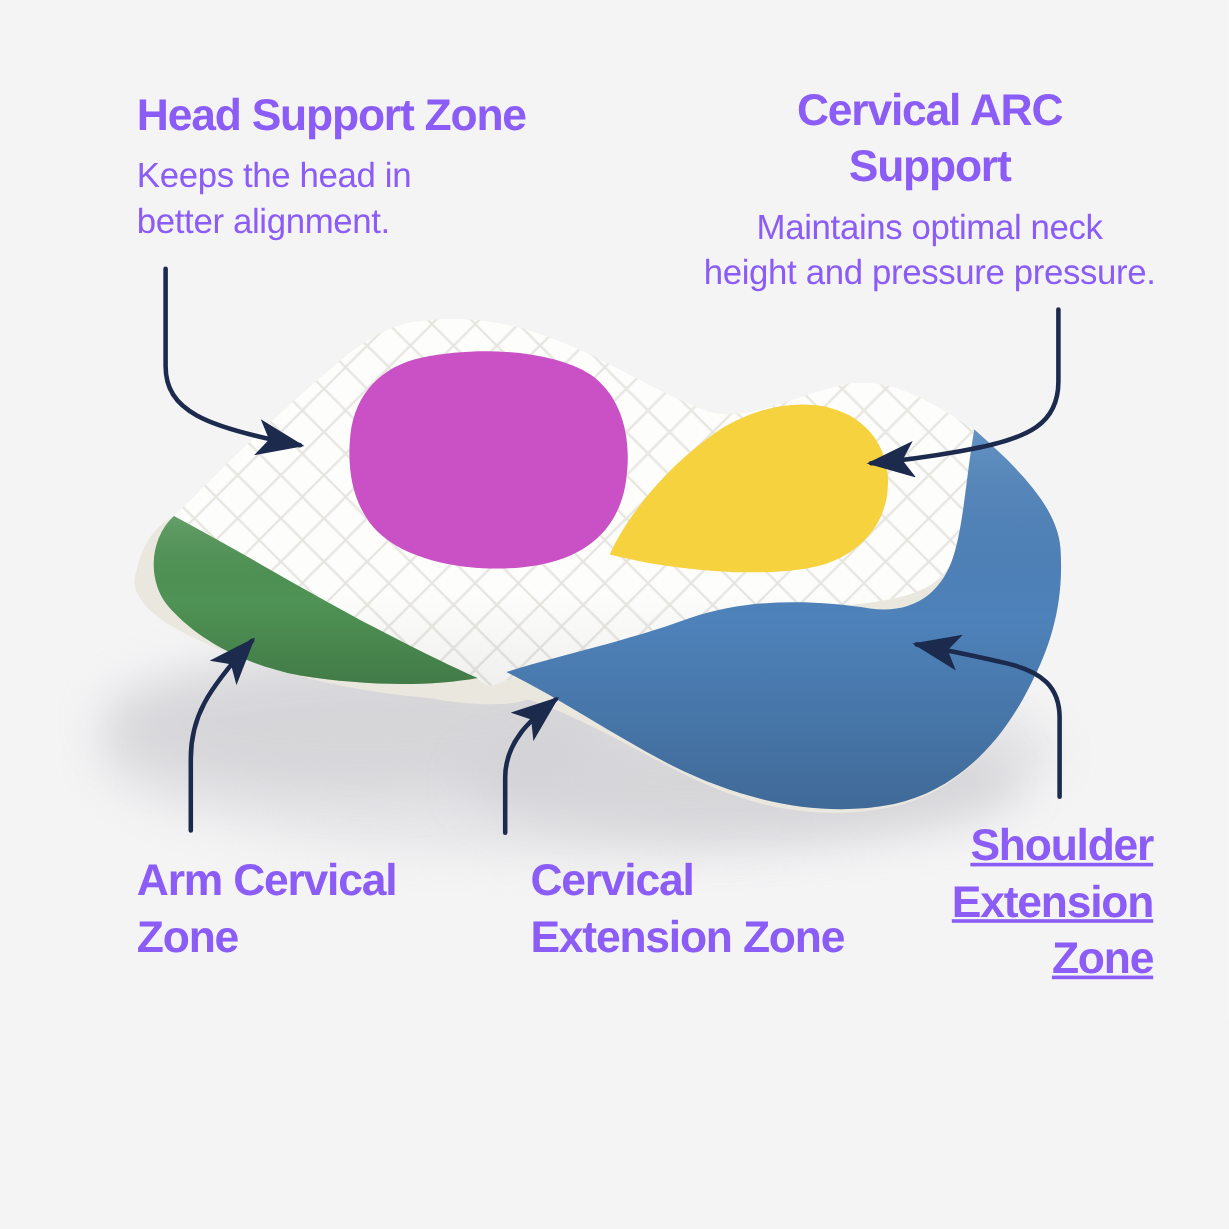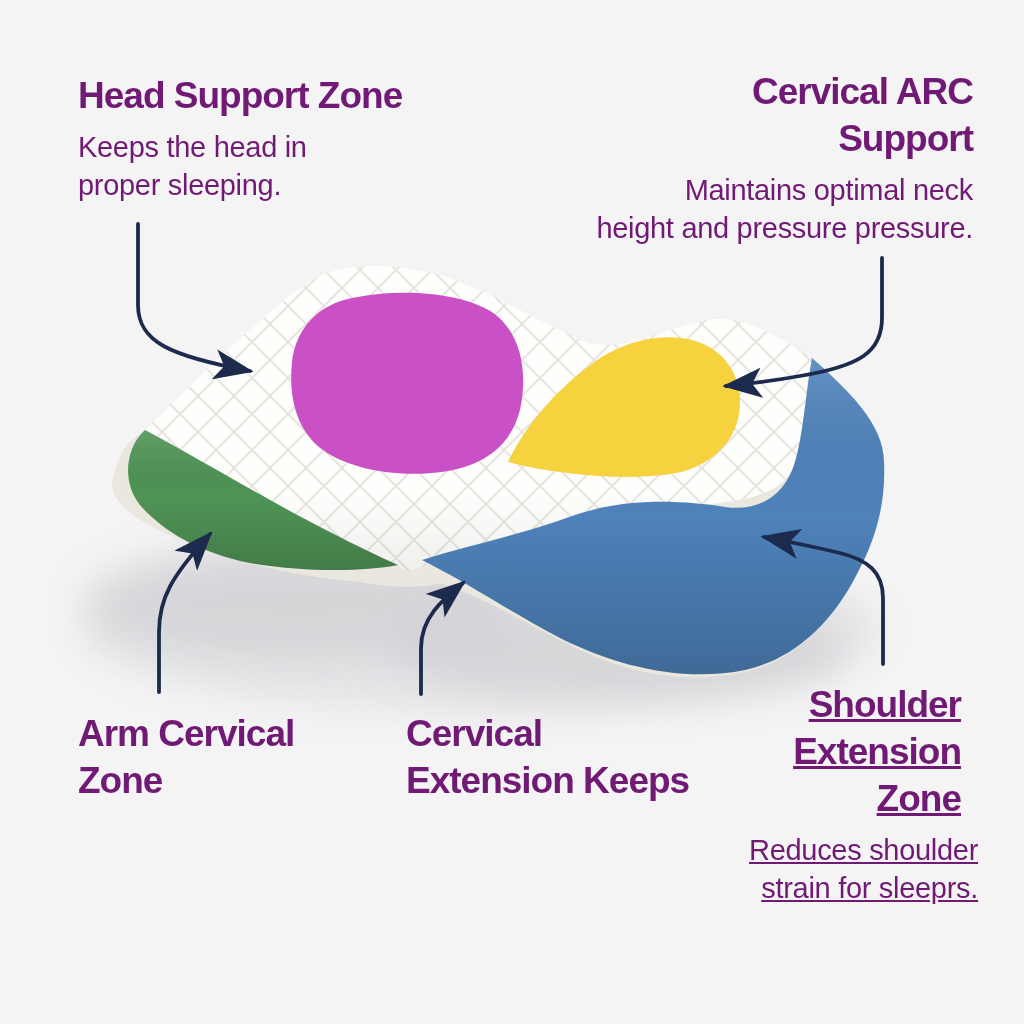--- a/index.html
+++ b/index.html
@@ -2,31 +2,31 @@
 <html><head>
 <meta charset="utf-8">
 <style>
   html,body{margin:0;padding:0;}
   .stage{
     position:relative;width:1024px;height:1024px;overflow:hidden;
     background:#f4f4f5;
     font-family:"Liberation Sans",sans-serif;
   }
   .pillow-svg{position:absolute;left:0;top:0;width:1024px;height:1024px;}
-  .label{position:absolute;color:#701a75;}
+  .label{position:absolute;color:#8b5cf6;margin-left:36px;}
   .label .title{
     font-size:37px;line-height:47px;font-weight:700;letter-spacing:-1px;
     white-space:pre-line;
   }
   .label .desc{
     font-size:29px;line-height:38px;font-weight:400;letter-spacing:-0.3px;
     margin-top:9px;white-space:pre-line;
   }
   .label-head{left:78px;top:72px;}
-  .label-arc{right:51px;top:68px;text-align:right;}
+  .label-arc{right:61px;top:68px;text-align:center;}
   .label-arm{left:78px;top:710px;}
   .label-cext{left:406px;top:710px;}
   .label-shoulder{right:46px;top:681px;text-align:right;text-decoration:underline;}
   .label-shoulder .title{margin-right:17px;}
 </style>
 </head>
 <body>
 
 <div class="stage">
 
@@ -182,41 +182,39 @@
       <path marker-end="url(#ah)" d="M882 258 L882 318 C882 352 860 366 800 376 C772 381 748 384 726 386" stroke="#1c2a4d"></path>
       <path marker-end="url(#ah)" d="M159 692 L159 632 C159 598 172 576 210 534" stroke="#1c2a4d"></path>
       <path marker-end="url(#ah)" d="M421 694 L421 648 C421 618 442 600 463 583" stroke="#1c2a4d"></path>
       <path marker-end="url(#ah)" d="M883 664 L883 598 C883 572 868 560 840 553 C815 547 790 542 764 537" stroke="#1c2a4d"></path>
     </g>
   </svg>
 
   <div class="label label-head">
     <div class="title">Head Support Zone</div>
     <div class="desc">Keeps the head in
-proper sleeping.</div>
+better alignment.</div>
   </div>
 
   <div class="label label-arc">
     <div class="title">Cervical ARC
 Support</div>
     <div class="desc">Maintains optimal neck
 height and pressure pressure.</div>
   </div>
 
   <div class="label label-arm">
     <div class="title">Arm Cervical
 Zone</div>
   </div>
 
   <div class="label label-cext">
     <div class="title">Cervical
-Extension Keeps</div>
+Extension Zone</div>
   </div>
 
   <div class="label label-shoulder">
     <div class="title">Shoulder
 Extension
 Zone</div>
-    <div class="desc">Reduces shoulder
-strain for sleeprs.</div>
   </div>
 
 </div>
 
 </body></html>

